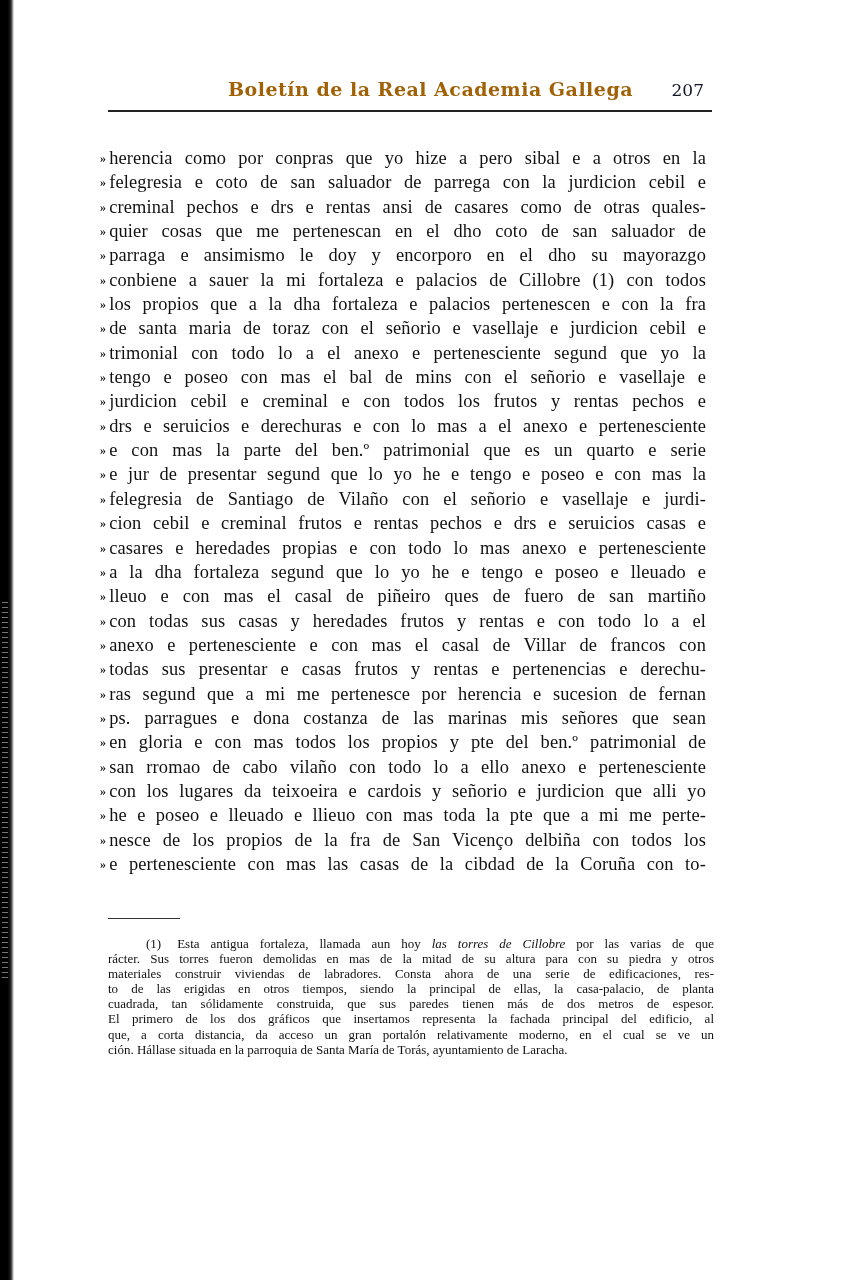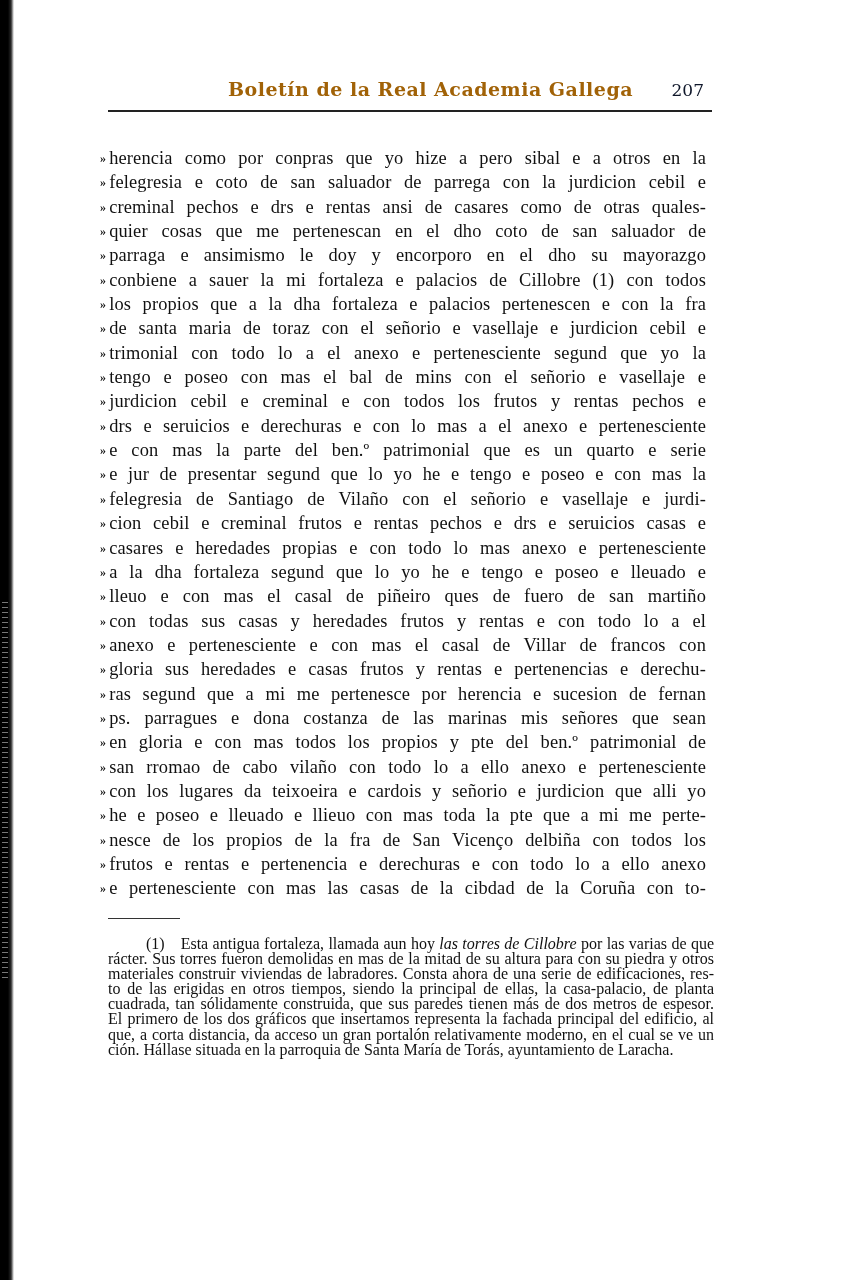--- a/index.html
+++ b/index.html
@@ -39,21 +39,21 @@
     letter-spacing: 0.15px;
   }
   .quote-mark { font-size: 12px; font-weight: bold; margin-right: 3px; vertical-align: 2px; }
   .note-rule {
     position: absolute; left: 108px; top: 918px; width: 72px; height: 1px; background: #333;
   }
   .footnote {
     position: absolute; left: 108px; top: 936px; width: 606px;
   }
   .fn-line {
-    font-family: "Liberation Serif", serif; font-size: 16px; line-height: 15.1px;
+    font-family: "Liberation Serif", serif; font-size: 13px; line-height: 15.1px;
     height: 15.1px; white-space: nowrap; text-align: justify; text-align-last: justify;
   }
   .fn-line.last { text-align-last: left; }
   .fn-marker { margin-left: 38px; margin-right: 16px; }
   em { font-style: italic; }
 </style>
 </head>
 <body>
 
 <div class="scan-edge"></div>
@@ -80,29 +80,28 @@
     <div class="line"><span class="quote-mark">»</span><span>drs e seruicios e derechuras e con lo mas a el anexo e pertenesciente</span></div>
     <div class="line"><span class="quote-mark">»</span><span>e con  mas  la parte del ben.º patrimonial  que es un quarto e serie</span></div>
     <div class="line"><span class="quote-mark">»</span><span>e jur de presentar segund que lo yo he e tengo e poseo e con mas la</span></div>
     <div class="line"><span class="quote-mark">»</span><span>felegresia de Santiago de Vilaño  con  el  señorio e  vasellaje  e jurdi-</span></div>
     <div class="line"><span class="quote-mark">»</span><span>cion cebil e creminal frutos e rentas  pechos  e drs e seruicios casas e</span></div>
     <div class="line"><span class="quote-mark">»</span><span>casares e heredades propias e con todo lo mas anexo e pertenesciente</span></div>
     <div class="line"><span class="quote-mark">»</span><span>a  la dha fortaleza segund que lo yo he  e tengo e  poseo e lleuado e</span></div>
     <div class="line"><span class="quote-mark">»</span><span>lleuo e con mas el casal  de  piñeiro ques de  fuero  de  san  martiño</span></div>
     <div class="line"><span class="quote-mark">»</span><span>con todas sus casas y heredades  frutos  y  rentas  e  con todo  lo a el</span></div>
     <div class="line"><span class="quote-mark">»</span><span>anexo e pertenesciente  e con mas el  casal  de Villar  de francos con</span></div>
-    <div class="line"><span class="quote-mark">»</span><span>gloria sus heredades e casas frutos y rentas e pertenencias e derechu-</span></div>
+    <div class="line"><span class="quote-mark">»</span><span>todas sus presentar e casas frutos y rentas e pertenencias e derechu-</span></div>
     <div class="line"><span class="quote-mark">»</span><span>ras segund que a mi me pertenesce por herencia e sucesion de fernan</span></div>
     <div class="line"><span class="quote-mark">»</span><span>ps. parragues e  dona  costanza de las marinas mis señores que  sean</span></div>
     <div class="line"><span class="quote-mark">»</span><span>en gloria e con mas todos los propios y pte  del  ben.º  patrimonial de</span></div>
     <div class="line"><span class="quote-mark">»</span><span>san rromao de cabo vilaño con todo lo a ello anexo e  pertenesciente</span></div>
     <div class="line"><span class="quote-mark">»</span><span>con los lugares da teixoeira  e cardois y señorio e jurdicion que alli yo</span></div>
     <div class="line"><span class="quote-mark">»</span><span>he e poseo e lleuado e llieuo con mas toda la pte  que a mi me perte-</span></div>
     <div class="line"><span class="quote-mark">»</span><span>nesce de los propios de  la  fra de San Vicenço  delbiña con todos los</span></div>
-    <div class="line"><span class="quote-mark">»</span><span>frutos e rentas e pertenencia e derechuras e con todo lo a ello anexo</span></div>
     <div class="line"><span class="quote-mark">»</span><span>e pertenesciente con mas las casas de la  cibdad de la Coruña con to-</span></div>
   </div>
 
 <div class="note-rule"></div>
 
 <div class="footnote">
   <div class="fn-line">
     <span class="fn-marker">(1)</span><span>Esta antigua fortaleza, llamada aun hoy </span><em>las torres de Cillobre</em><span> por las varias de que</span>
   </div>
   <div id="fn-rest">

